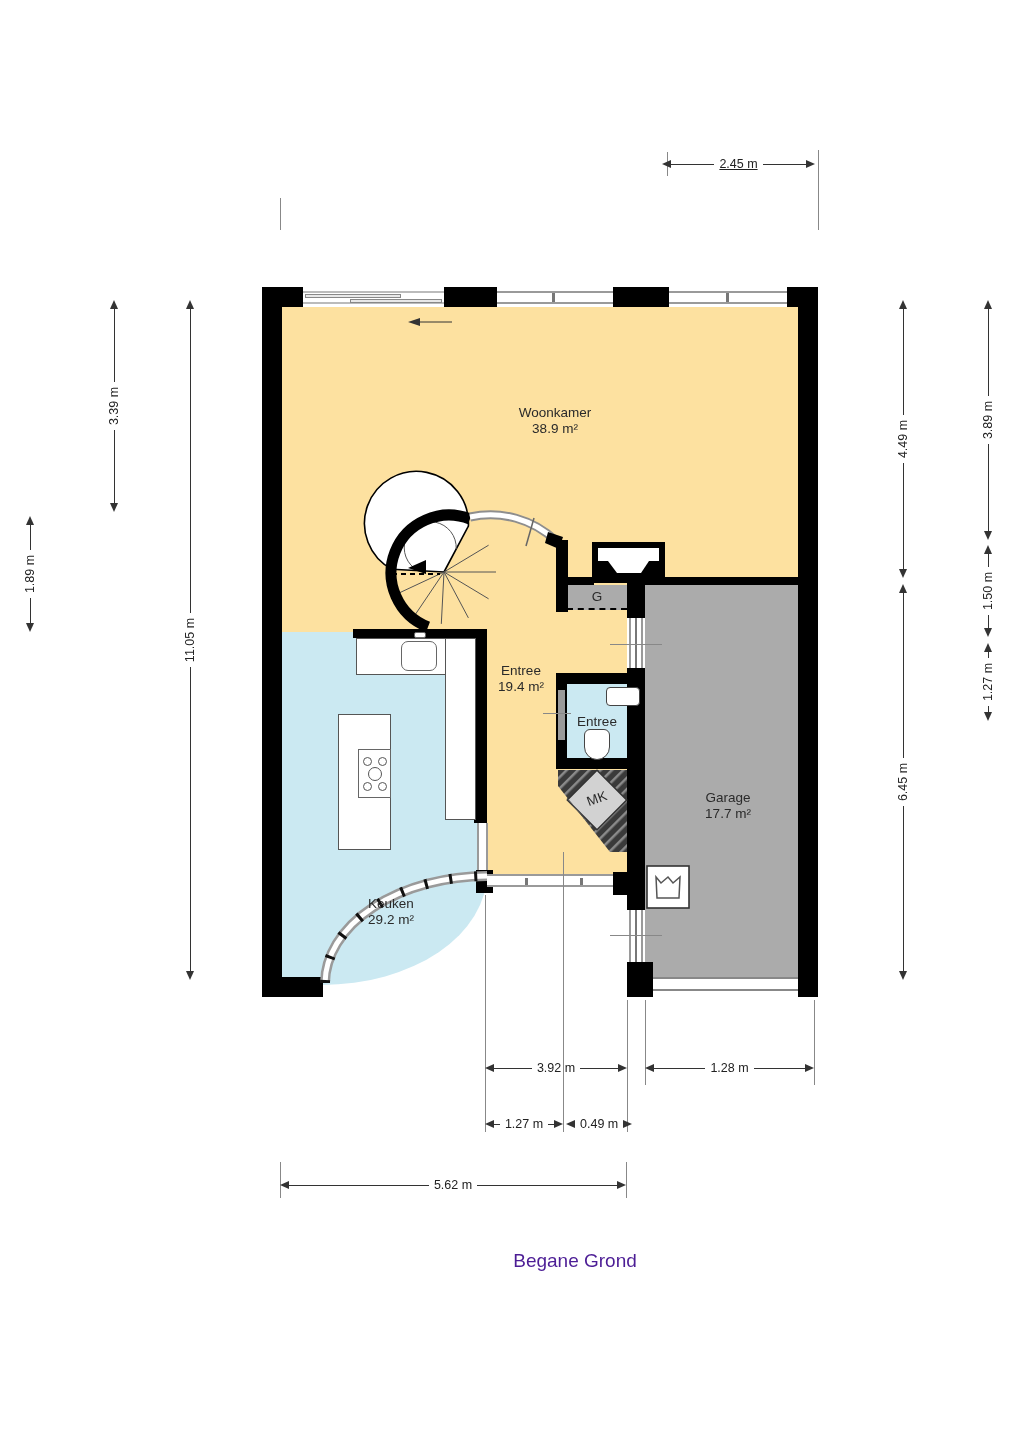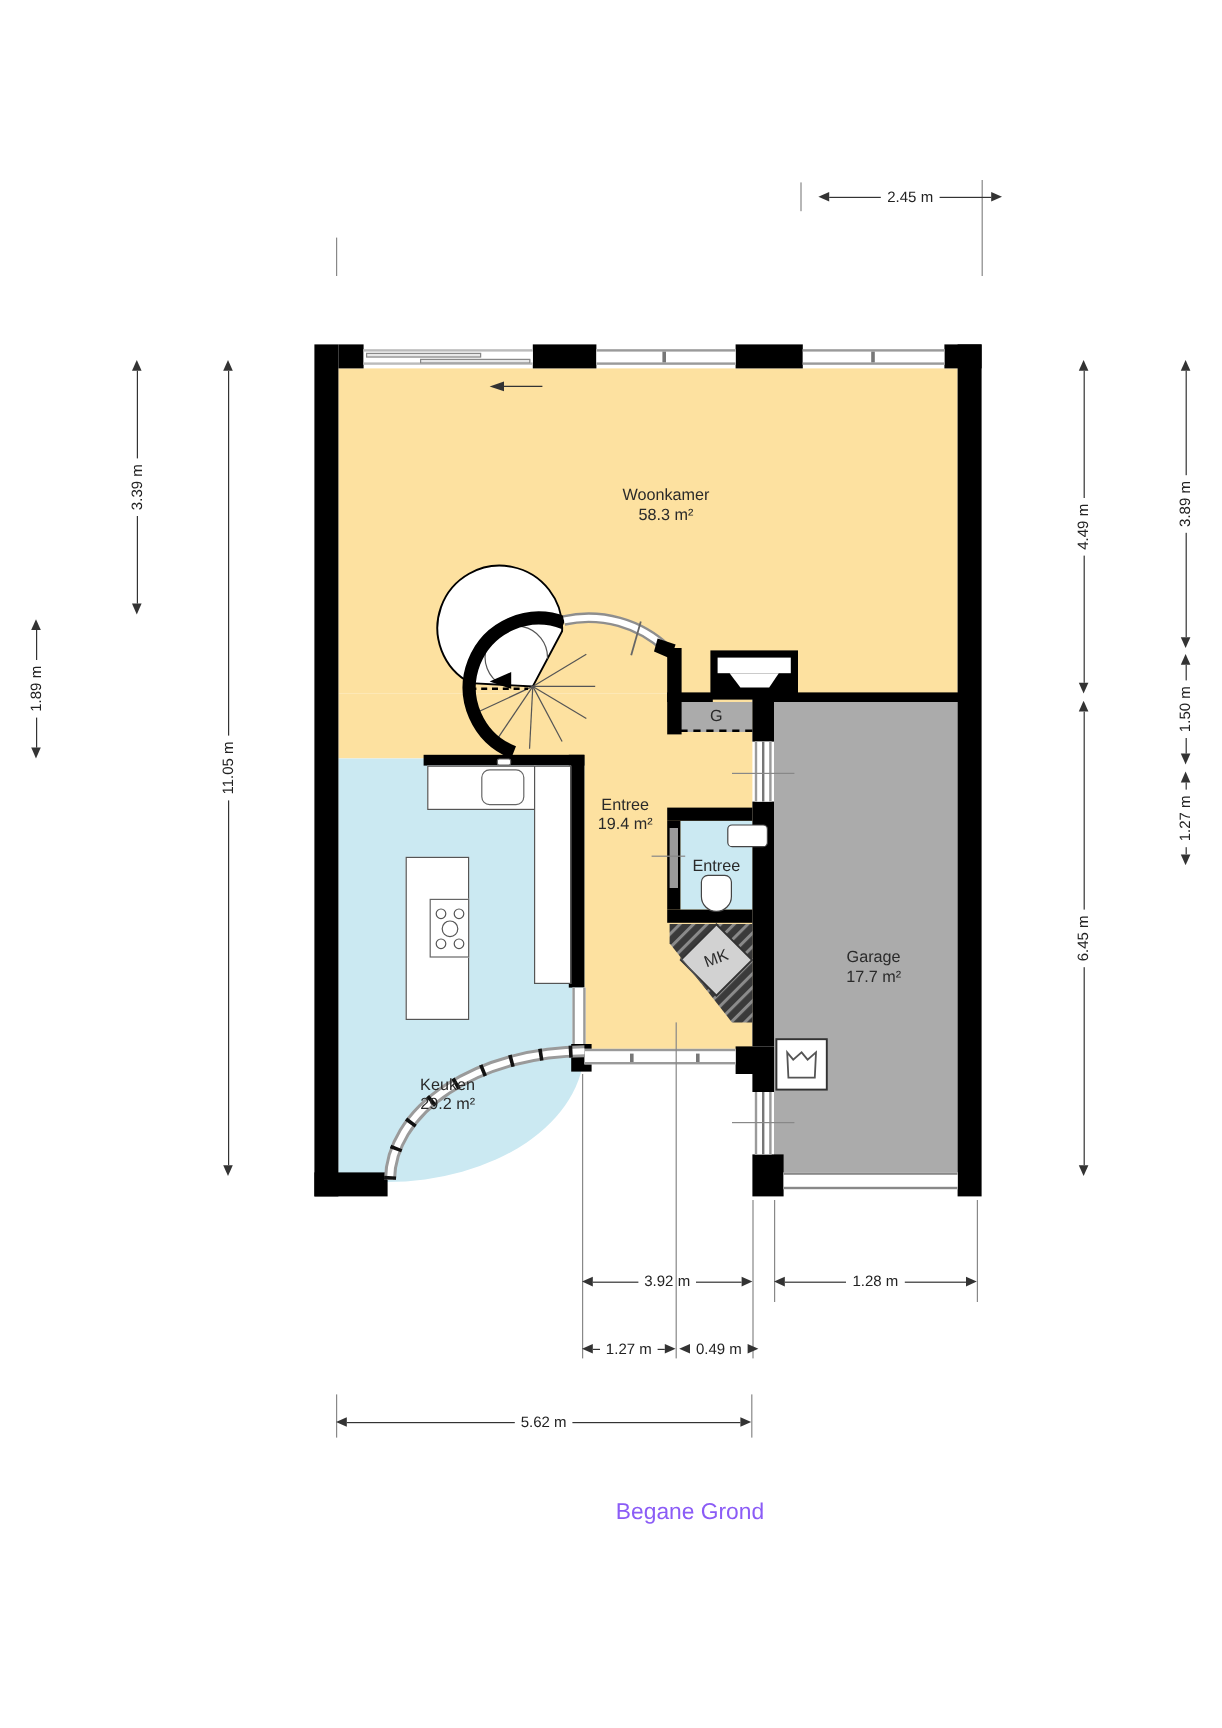--- a/index.html
+++ b/index.html
@@ -26,21 +26,21 @@
   .room-label .area{display:block;}
   
   .dim{position:absolute;height:14px;display:flex;align-items:center;font-size:12.5px;color:#222;white-space:nowrap;}
   .dim .seg{flex:1 1 0;height:1px;background:#333;min-width:0;}
   .dim .ah{flex:0 0 auto;width:0;height:0;border-top:4px solid transparent;border-bottom:4px solid transparent;}
   .dim .ah.l{border-right:9px solid #333;}
   .dim .ah.r{border-left:9px solid #333;}
   .dim .lbl{padding:0 5px;}
   .dim.v{transform:rotate(-90deg);}
   .ext{position:absolute;background:#888;}
-  #title{position:absolute;left:425px;top:1250px;width:300px;text-align:center;font-size:19px;color:#8b5cf6;}
+  #title{position:absolute;left:425px;top:1250px;width:300px;text-align:center;font-size:19px;color:#4c1d95;}
   svg{position:absolute;left:0;top:0;pointer-events:none;}
 </style>
 </head>
 <body>
 
 <div id="canvas">
 
   <div class="floor f-living" style="left:282px;top:307px;width:516px;height:271px;"></div>
   <div class="floor f-living" style="left:282px;top:578px;width:203px;height:54px;"></div>
   <div class="floor f-living" style="left:485px;top:578px;width:142px;height:297px;"></div>
@@ -180,21 +180,21 @@
   <div class="ext" style="left:610px;top:935px;width:52px;height:1px;"></div>
   <div class="ext" style="left:543px;top:713px;width:28px;height:1px;"></div>
   <div class="ext" style="left:485px;top:895px;width:1px;height:237px;"></div>
   <div class="ext" style="left:563px;top:852px;width:1px;height:280px;"></div>
   <div class="ext" style="left:627px;top:1000px;width:1px;height:132px;"></div>
   <div class="ext" style="left:645px;top:1000px;width:1px;height:85px;"></div>
   <div class="ext" style="left:814px;top:1000px;width:1px;height:85px;"></div>
   <div class="ext" style="left:280px;top:1162px;width:1px;height:36px;"></div>
   <div class="ext" style="left:626px;top:1162px;width:1px;height:36px;"></div>
 
-  <div class="dim" style="left:682px;top:157px;width:153px;">
+  <div class="dim" style="left:662px;top:157px;width:153px;text-decoration:underline;">
     <i class="ah l"></i>
       <i class="seg"></i>
       <span class="lbl">2.45 m</span>
       <i class="seg"></i>
       <i class="ah r"></i>
   </div>
 
   <div class="dim v" style="left:8px;top:399px;width:212px;">
     <i class="ah l"></i>
       <i class="seg"></i>
@@ -284,27 +284,27 @@
   <div class="dim" style="left:280px;top:1178px;width:346px;">
     <i class="ah l"></i>
       <i class="seg"></i>
       <span class="lbl">5.62 m</span>
       <i class="seg"></i>
       <i class="ah r"></i>
   </div>
 
   <div class="room-label" style="left:495px;top:405px;width:120px;">
     <span>Woonkamer</span>
-    <span class="area">58.3 m²</span>
+    <span class="area">38.9 m²</span>
   </div>
   <div class="room-label" style="left:481px;top:663px;width:80px;">
     <span>Entree</span>
     <span class="area">19.4 m²</span>
   </div>
-  <div class="room-label" style="left:333px;top:896px;width:80px;">
+  <div class="room-label" style="left:351px;top:896px;width:80px;">
     <span>Keuken</span>
     <span class="area">29.2 m²</span>
   </div>
   <div class="room-label" style="left:688px;top:790px;width:80px;">
     <span>Garage</span>
     <span class="area">17.7 m²</span>
   </div>
   <div class="room-label" style="left:567px;top:714px;width:60px;">
     <span>Entree</span>
   </div>

